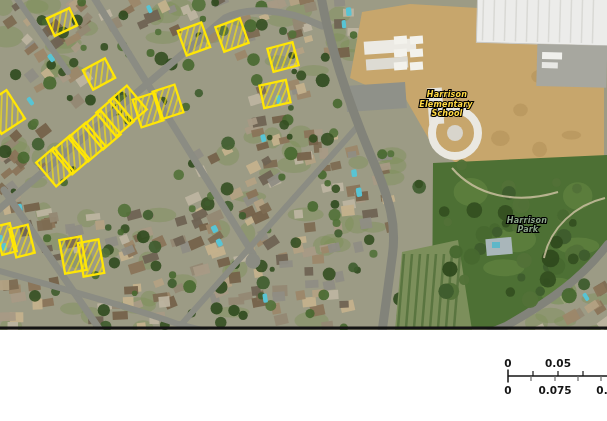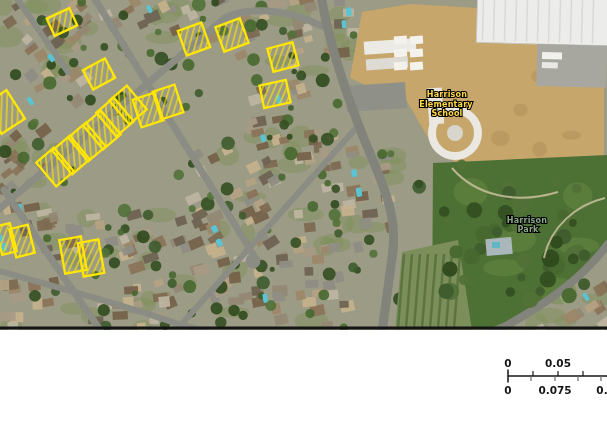--- a/index.html
+++ b/index.html
@@ -1,18 +1,18 @@
 <!DOCTYPE html>
 <html><head>
 <meta charset="utf-8">
 <style>
   html,body{margin:0;padding:0;background:#ffffff;}
   body{width:607px;height:421px;overflow:hidden;position:relative;
        font-family:"DejaVu Sans",sans-serif;}
-  #map-wrap{position:absolute;left:0;top:0;width:607px;height:406px;overflow:hidden;}
+  #map-wrap{position:absolute;left:0;top:0;width:607px;height:406px;overflow:hidden;font-style:italic;}
   #scalebar-svg{position:absolute;left:0;top:330px;}
   .maplabel text{font-family:"DejaVu Sans",sans-serif;font-weight:bold;
                  stroke:#000;stroke-width:2.2px;paint-order:stroke;
                  text-anchor:middle;letter-spacing:.2px;}
   .sb-label{font-family:"DejaVu Sans",sans-serif;font-weight:bold;font-size:10.5px;
             fill:#151515;text-anchor:middle;}
 </style>
 </head>
 <body>
 

